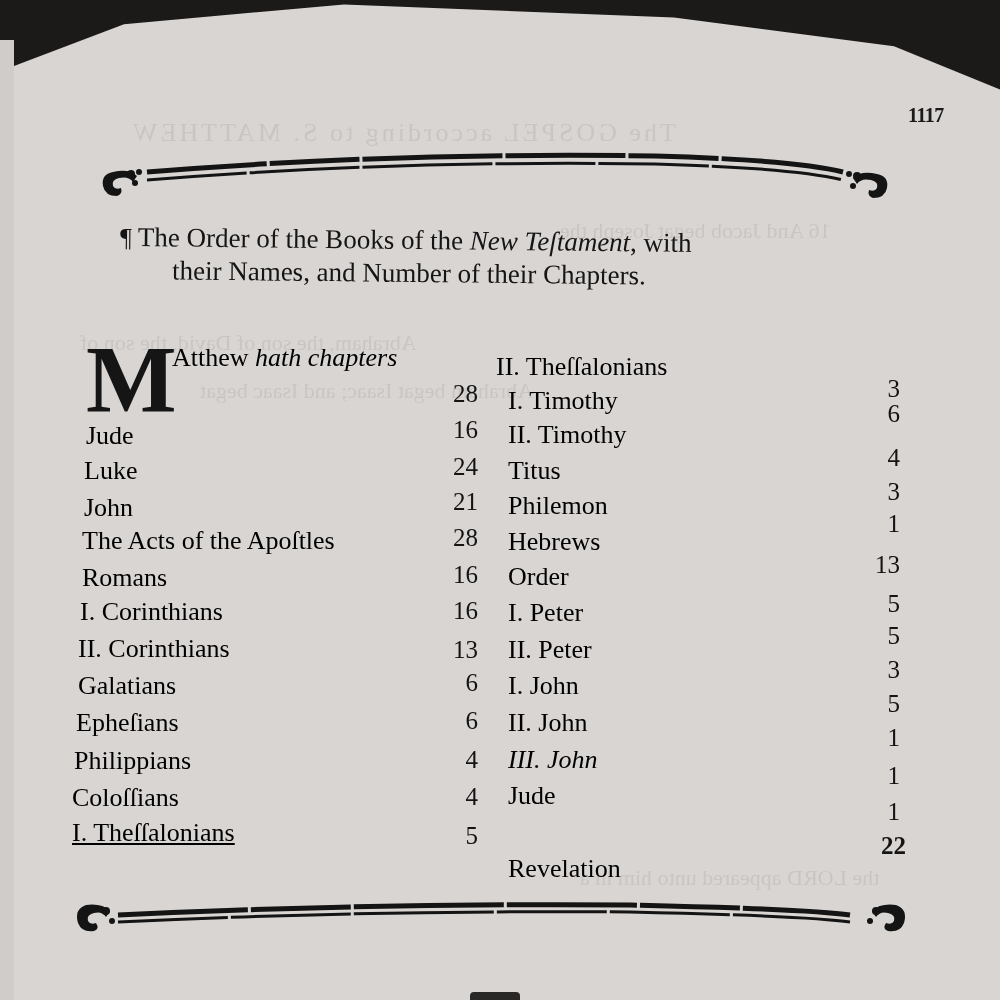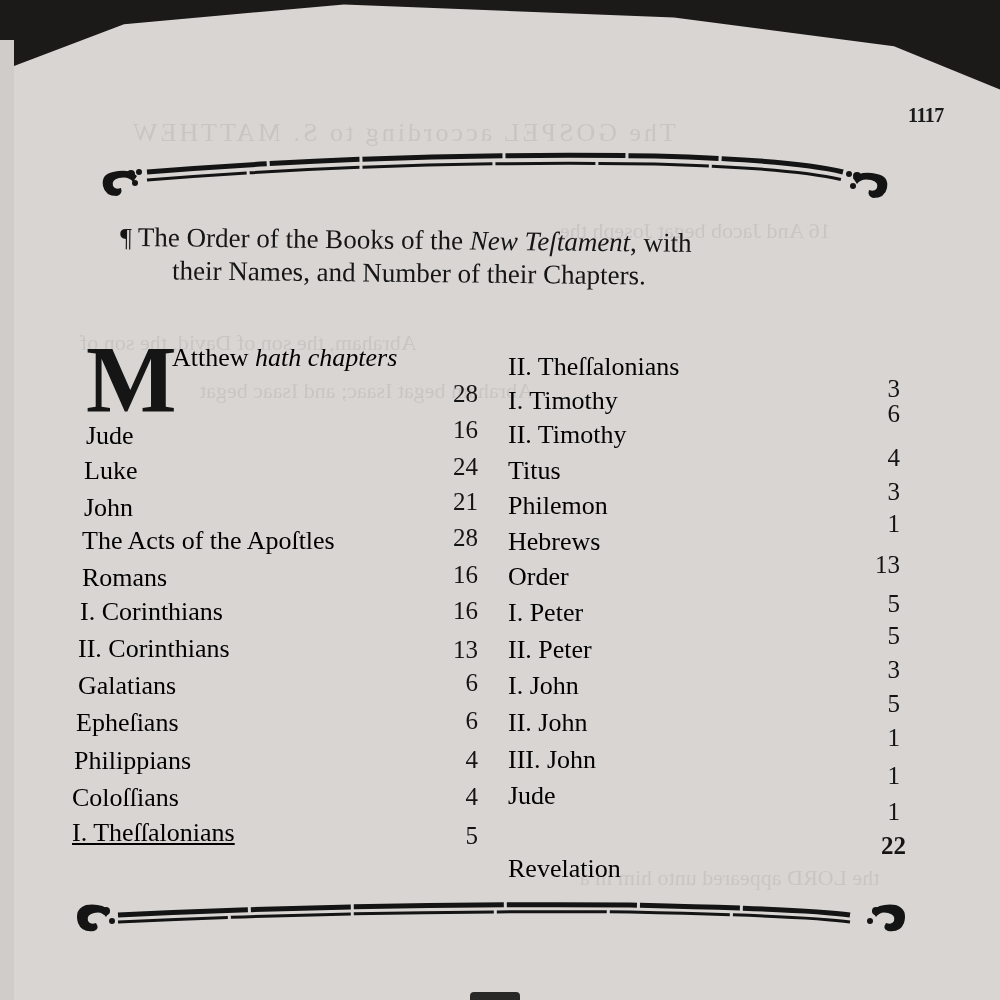--- a/index.html
+++ b/index.html
@@ -124,21 +124,21 @@
   <div class="num" style="left:440px;top:746px;width:38px;">4</div>
 
   <div class="row" style="left:72px;top:783px;">Coloſſians</div>
   <div class="num" style="left:440px;top:783px;width:38px;">4</div>
 
   <div class="row" style="left:72px;top:818px;text-decoration:underline;">I. Theſſalonians</div>
   <div class="num" style="left:440px;top:822px;width:38px;">5</div>
 </div>
 
 <div id="right-col">
-  <div class="row" style="left:508px;top:352px;">II. Theſſalonians</div>
+  <div class="row" style="left:496px;top:352px;">II. Theſſalonians</div>
   <div class="num" style="left:860px;top:375px;width:40px;">3</div>
 
   <div class="row" style="left:508px;top:386px;text-align:right;">I. Timothy</div>
   <div class="num" style="left:860px;top:400px;width:40px;">6</div>
 
   <div class="row" style="left:508px;top:420px;">II. Timothy</div>
   <div class="num" style="left:860px;top:444px;width:40px;">4</div>
 
   <div class="row" style="left:508px;top:456px;">Titus</div>
   <div class="num" style="left:860px;top:478px;width:40px;">3</div>
@@ -157,21 +157,21 @@
 
   <div class="row" style="left:508px;top:635px;">II. Peter</div>
   <div class="num" style="left:860px;top:656px;width:40px;">3</div>
 
   <div class="row" style="left:508px;top:671px;">I. John</div>
   <div class="num" style="left:860px;top:690px;width:40px;">5</div>
 
   <div class="row" style="left:508px;top:708px;">II. John</div>
   <div class="num" style="left:860px;top:724px;width:40px;">1</div>
 
-  <div class="row" style="left:508px;top:745px;">III. John</div>
+  <div class="row" style="left:508px;top:745px;font-style:italic;">III. John</div>
   <div class="num" style="left:860px;top:762px;width:40px;">1</div>
 
   <div class="row" style="left:508px;top:781px;">Jude</div>
   <div class="num" style="left:860px;top:798px;width:40px;">1</div>
 
   <div class="row" style="left:508px;top:854px;">Revelation</div>
   <div class="num" style="left:856px;top:832px;width:50px;font-weight:bold;">22</div>
 </div>
 
 <svg class="ornament" style="left:70px;top:895px;" width="850" height="50" viewBox="0 0 850 50">

